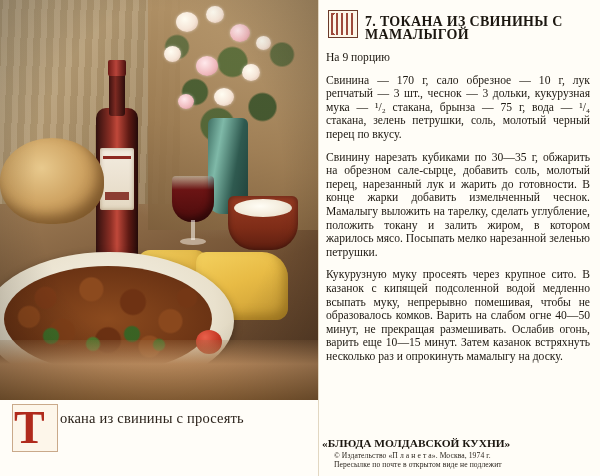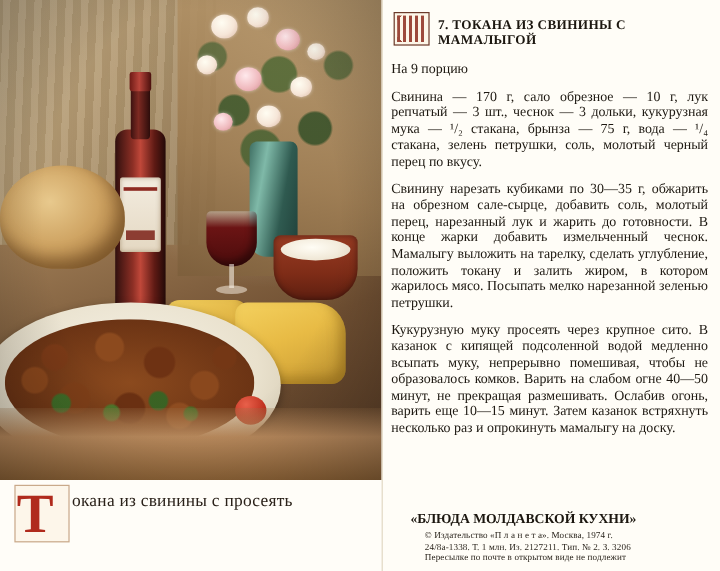--- a/index.html
+++ b/index.html
@@ -331,21 +331,21 @@
   .emblem .em-inner {
     position: absolute;
     inset: 2px;
     background:
       linear-gradient(135deg, #8d2b1d 0 3px, rgba(0,0,0,0) 3px),
       linear-gradient(45deg, #8d2b1d 0 3px, rgba(0,0,0,0) 3px),
       repeating-linear-gradient(90deg, #8d2b1d 0 2px, #fdf6e8 2px 5px);
     opacity: .85;
   }
   .title {
-    font-size: 11px;
+    font-size: 14px;
     font-weight: bold;
     line-height: 13px;
     color: #1c1710;
     padding-top: 5px;
     letter-spacing: .3px;
     text-transform: uppercase;
   }
   .body-text p {
     margin: 0 0 9px 0;
     font-size: 11.6px;
@@ -361,21 +361,21 @@
     color: #1d1811;
   }
   .sect-title {
     font-size: 11.6px;
     line-height: 13.6px;
     margin: 10px 0 5px 0;
     color: #1d1811;
   }
   .footer {
     position: absolute;
-    left: 24px;
+    left: 4px;
     right: 8px;
     bottom: 6px;
   }
   .f-series {
     font-size: 11.4px;
     font-weight: bold;
     margin-bottom: 2px;
     color: #1c1710;
   }
   .f-photo {
@@ -475,18 +475,17 @@
       <p class="subhead">На 9 порцию</p>
       <p>Свинина — 170 г, сало обрезное — 10 г, лук репчатый — 3 шт., чеснок — 3 дольки, кукурузная мука — ¹/₂ стакана, брынза — 75 г, вода — ¹/₄ стакана, зелень петрушки, соль, молотый черный перец по вкусу.</p>
       <p>Свинину нарезать кубиками по 30—35 г, обжарить на обрезном сале-сырце, добавить соль, молотый перец, нарезанный лук и жарить до готовности. В конце жарки добавить измельченный чеснок. Мамалыгу выложить на тарелку, сделать углубление, положить токану и залить жиром, в котором жарилось мясо. Посыпать мелко нарезанной зеленью петрушки.</p>
       <p>Кукурузную муку просеять через крупное сито. В казанок с кипящей подсоленной водой медленно всыпать муку, непрерывно помешивая, чтобы не образовалось комков. Варить на слабом огне 40—50 минут, не прекращая размешивать. Ослабив огонь, варить еще 10—15 минут. Затем казанок встряхнуть несколько раз и опрокинуть мамалыгу на доску.</p>
     </div>
 
     <div class="footer">
       <div class="f-series">«БЛЮДА МОЛДАВСКОЙ КУХНИ»</div>
       <div class="f-imprint">
         <div>© Издательство «П л а н е т а». Москва, 1974 г.</div>
-        <div>24/8а-1338. Т. 1 млн. Из. 2127211. Тип. № 2. З. 3206</div>
         <div>Пересылке по почте в открытом виде не подлежит</div>
       </div>
     </div>
   </div>
 </div>
 
 </body></html>

